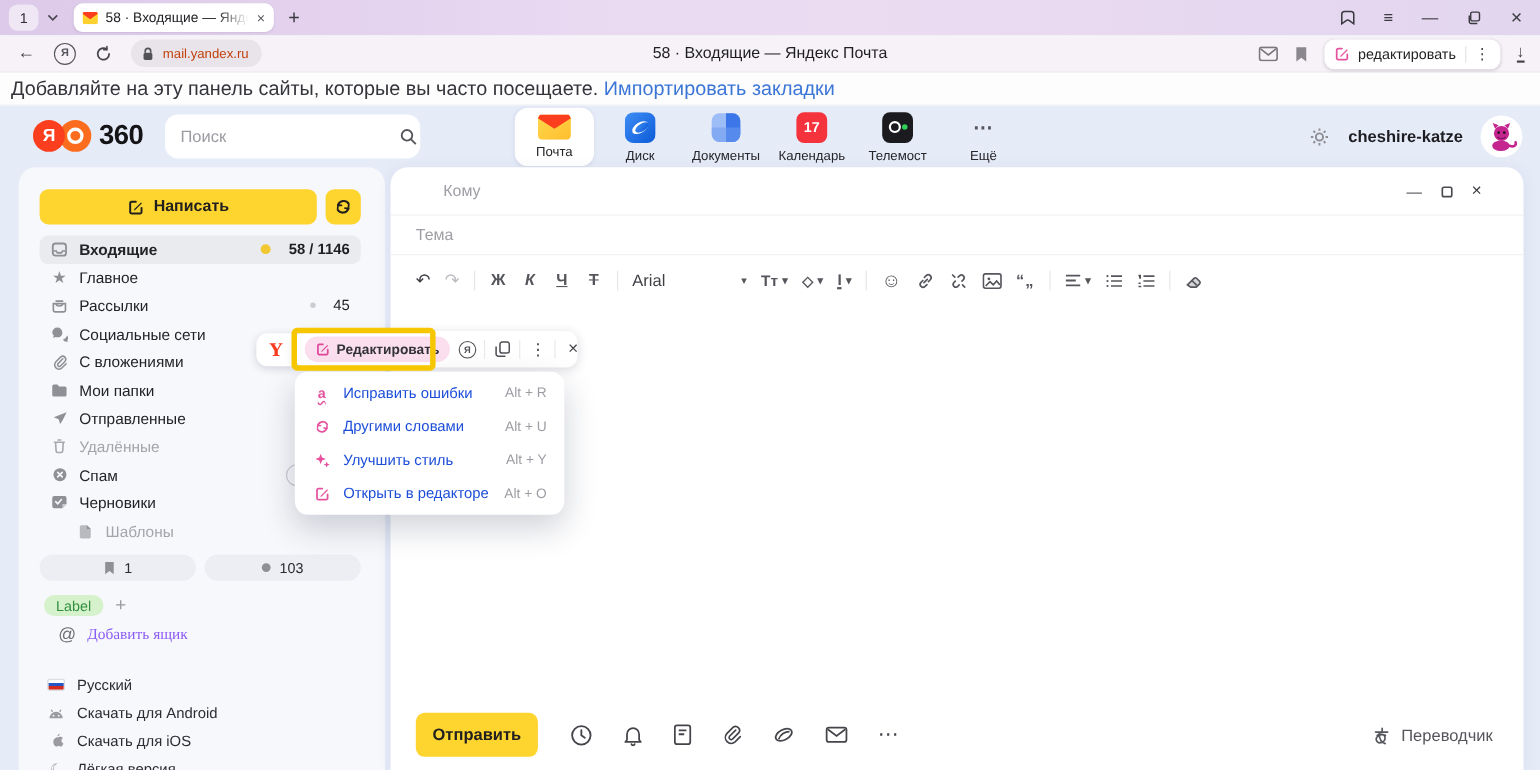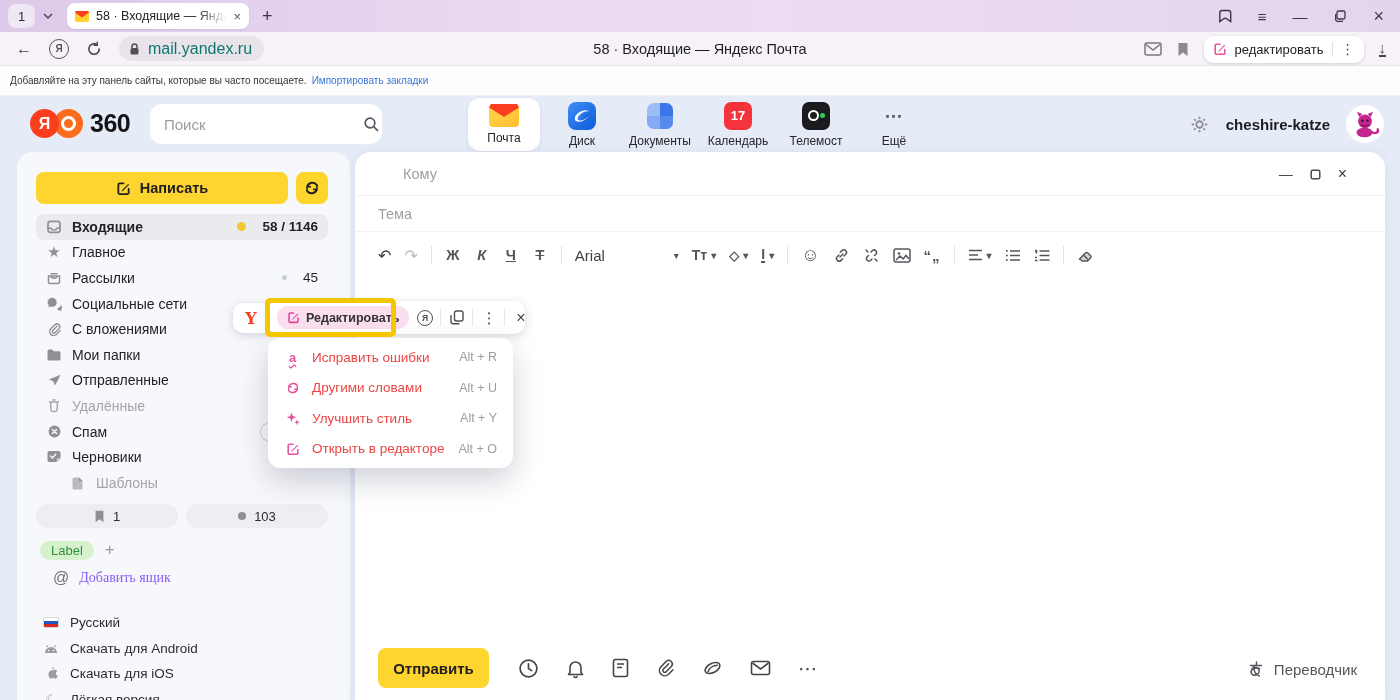--- a/index.html
+++ b/index.html
@@ -24,33 +24,33 @@
   .winicons .glyph { font-size:15px; }
 
   
   .addrbar { position:absolute; left:0; top:32px; width:1400px; height:34px; background:#f6f2f7;
     border-bottom:1px solid #ebe5ec; display:flex; align-items:center; padding-left:16px; gap:17px; }
   .navglyph { font-size:16px; color:#45454b; }
   .yacircle { width:20px; height:20px; border:1.6px solid #55555b; border-radius:50%;
     display:grid; place-items:center; font-size:10px; font-weight:700; color:#55555b; }
   .urlchip { height:25px; border-radius:13px; background:#e9e4ea; display:flex; align-items:center;
     gap:7px; padding:0 12px 0 9px; }
-  .urltext { font-size:16px; color:#0f766e; }
+  .urltext { font-size:12px; color:#c2410c; }
   .pagetitle { position:absolute; left:50%; transform:translateX(-50%); font-size:14.5px; color:#1f1f23; }
   .addr-right { position:absolute; right:14px; top:0; height:34px; display:flex; align-items:center; gap:15px; }
   .editpill { height:27px; background:#fff; border-radius:9px; box-shadow:0 1px 3px rgba(60,40,80,.18);
     display:flex; align-items:center; gap:8px; padding:0 9px; }
   .editpill .lbl { font-size:13px; color:#222226; }
   .vd14 { width:1px; height:15px; background:#e3e0e5; }
   .dotsv { font-size:14px; color:#45454b; }
   .dl { font-size:15px; color:#45454b; border-bottom:2px solid #45454b; line-height:14px; }
 
   
   .bookbar { position:absolute; left:0; top:66px; width:1400px; height:30px; background:#fdfdfe;
-    border-bottom:1px solid #eef0f5; display:flex; align-items:center; padding-left:10px; gap:5px; font-size:10px; }
+    border-bottom:1px solid #eef0f5; display:flex; align-items:center; padding-left:10px; gap:5px; font-size:18px; }
   .bookmsg { color:#34353b; }
   .booklink { color:#3b76d6; }
 
   
   .appheader { position:absolute; left:0; top:96px; width:1400px; height:56px; }
   .logo { position:absolute; left:30px; top:13px; display:flex; align-items:center; }
   .logo .red { width:29px; height:29px; border-radius:50%; background:#fb3f1e; color:#fff;
     font-weight:700; font-size:16px; display:grid; place-items:center; z-index:2; }
   .logo .orange { width:29px; height:29px; border-radius:50%; background:#fc6c1e; margin-left:-5px;
     display:grid; place-items:center; }
@@ -159,21 +159,21 @@
   .atools .it { width:31px; display:grid; place-items:center; color:#44454b; }
   .atools .vdl { width:1px; height:17px; background:#e8e8ea; }
   .yab { width:16px; height:16px; border:1.5px solid #505056; border-radius:50%; display:grid; place-items:center;
     font-size:8.5px; font-weight:700; color:#505056; }
   .yellowbox { position:absolute; left:265px; top:298px; width:131px; height:39px; border:5px solid #f6c700;
     border-radius:5px; z-index:95; pointer-events:none; }
   .amenu { position:absolute; left:268px; top:338px; width:245px; height:130px; background:#fff; border-radius:12px;
     box-shadow:0 12px 30px rgba(20,30,60,.20); z-index:92; padding:4px 0; }
   .mitem { height:30.5px; display:flex; align-items:center; gap:11px; padding:0 16px; }
   .mitem .mic { width:17px; display:grid; place-items:center; }
-  .mitem .mlbl { flex:1; font-size:13.5px; color:#ef4444; white-space:nowrap; }
+  .mitem .mlbl { flex:1; font-size:13.5px; color:#1d4ed8; white-space:nowrap; }
   .mitem .mkey { font-size:12.5px; color:#9c9da3; }
   .pinkA { color:#e5539f; font-size:13px; font-weight:700; text-decoration:underline wavy; text-underline-offset:2px; }
 </style>
 </head>
 <body>
 
 <div class="tabbar">
   <div class="tabcount">1</div>
   <div class="tabchev">
     <svg width="12" height="12" viewBox="0 0 12 12">

